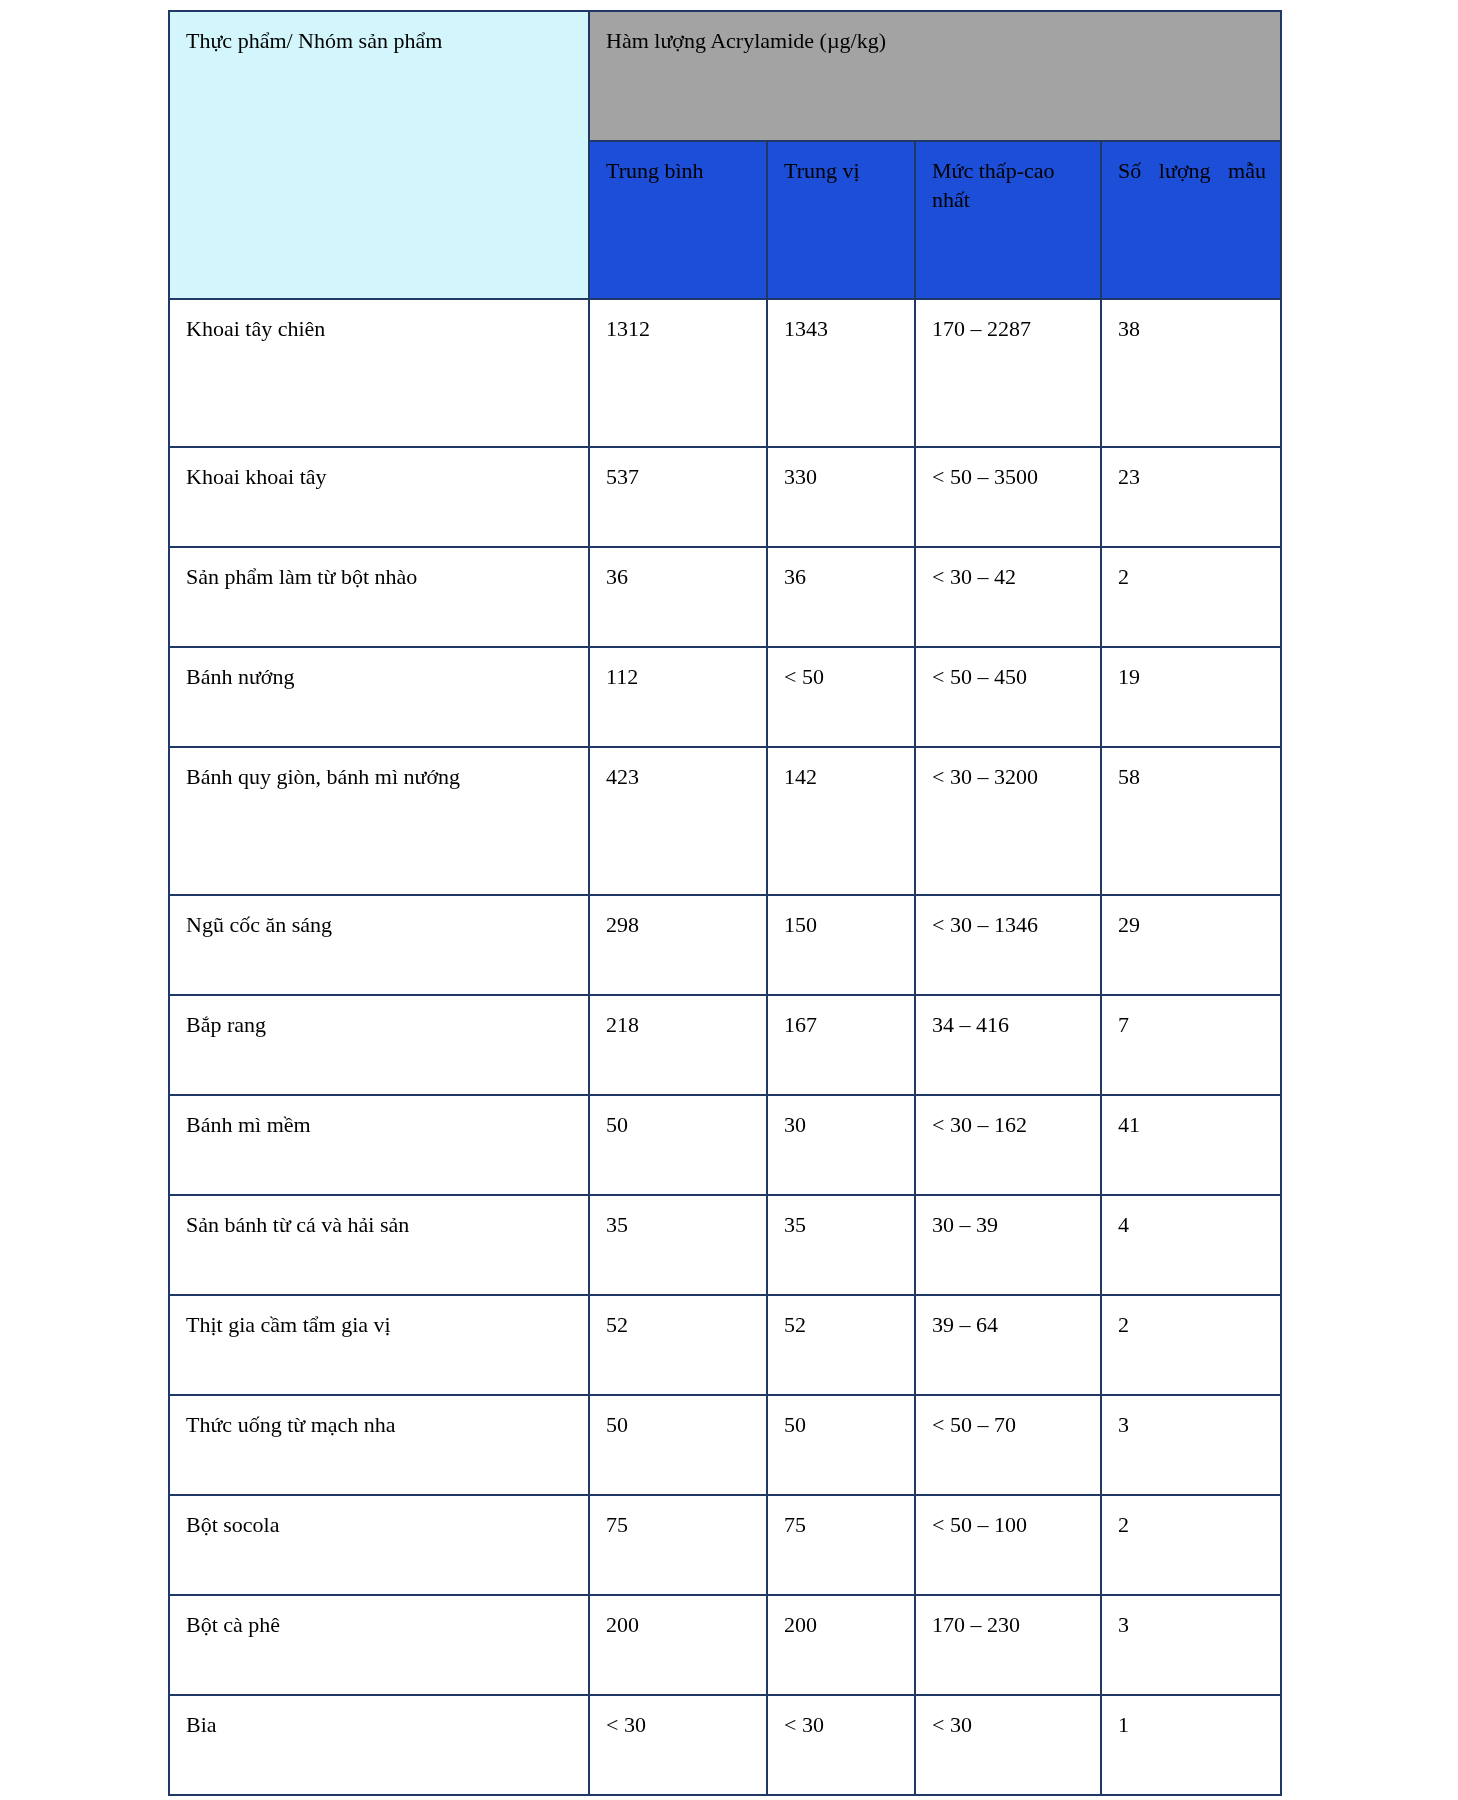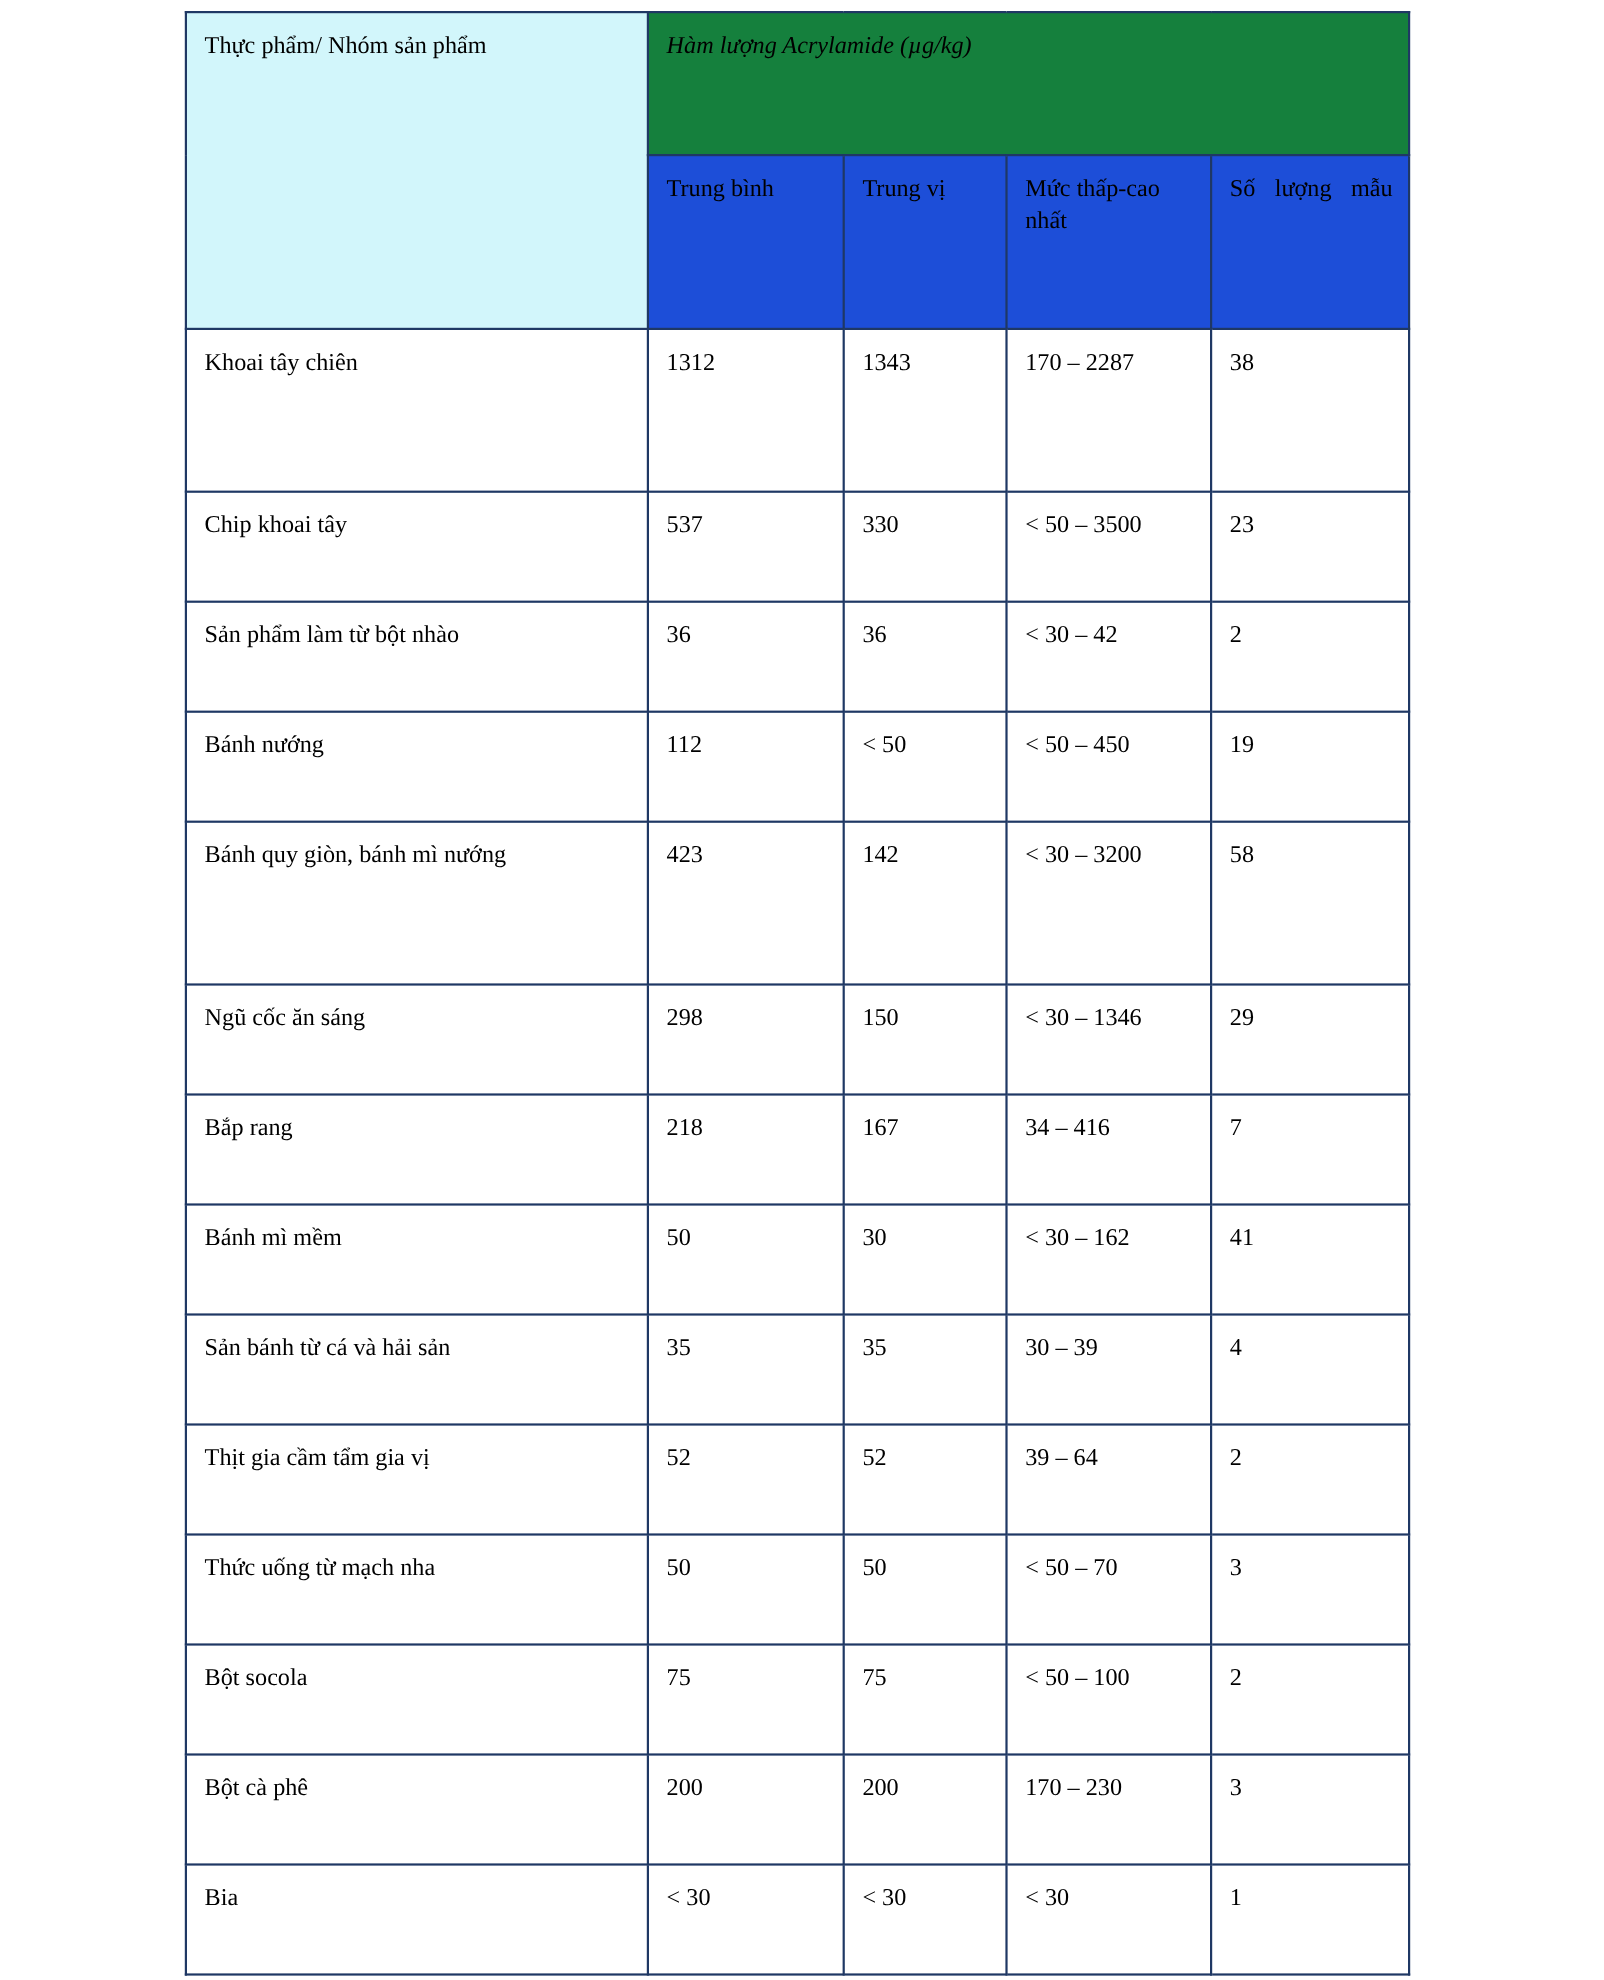--- a/index.html
+++ b/index.html
@@ -43,23 +43,22 @@
   .col-food    { width: 420px; }
   .col-mean    { width: 178px; }
   .col-median  { width: 148px; }
   .col-range   { width: 186px; }
   .col-samples { width: 180px; }
   .head-food {
     background: #d2f6fb;
     height: 232px;
   }
   .head-span {
-    background: #15803d;
+    background: #a3a3a3;
     height: 100px;
-    font-style: italic;
   }
   .subhead {
     background: #1d4ed8;
     height: 128px;
   }
   .justify-head {
     text-align: justify;
     text-align-last: justify;
   }
   td.food-name {
@@ -99,21 +98,21 @@
     </thead>
     <tbody>
       <tr>
         <td class="food-name row-tall">Khoai tây chiên</td>
         <td class="row-tall">1312</td>
         <td class="row-tall">1343</td>
         <td class="row-tall">170 – 2287</td>
         <td class="row-tall">38</td>
       </tr>
       <tr>
-        <td class="food-name row-cell">Chip khoai tây</td>
+        <td class="food-name row-cell">Khoai khoai tây</td>
         <td class="row-cell">537</td>
         <td class="row-cell">330</td>
         <td class="row-cell">&lt; 50 – 3500</td>
         <td class="row-cell">23</td>
       </tr>
       <tr>
         <td class="food-name row-cell">Sản phẩm làm từ bột nhào</td>
         <td class="row-cell">36</td>
         <td class="row-cell">36</td>
         <td class="row-cell">&lt; 30 – 42</td>

